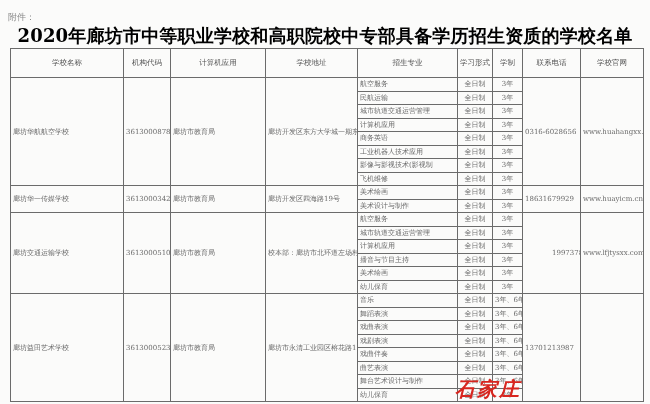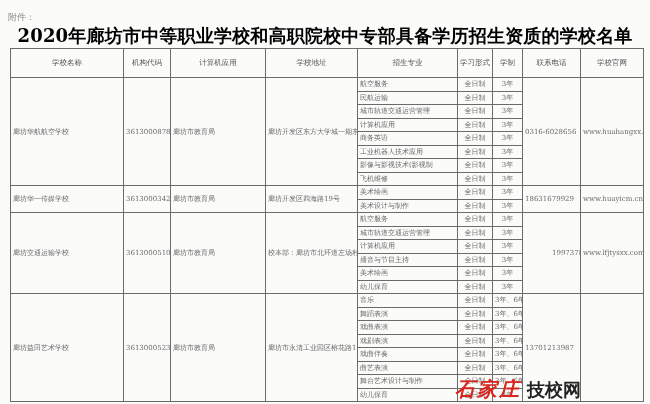--- a/index.html
+++ b/index.html
@@ -213,14 +213,13 @@
       <tr>
         <td class="sub">幼儿保育</td>
         <td class="sub mode">全日制</td>
         <td class="sub dur">3年</td>
       </tr>
     </tbody>
 </table>
 
 <div class="wm">
   <span class="wm-cn">石家庄</span>
-  <span class="wm-cn2">技校网</span>
 </div>
 
 </body></html>

